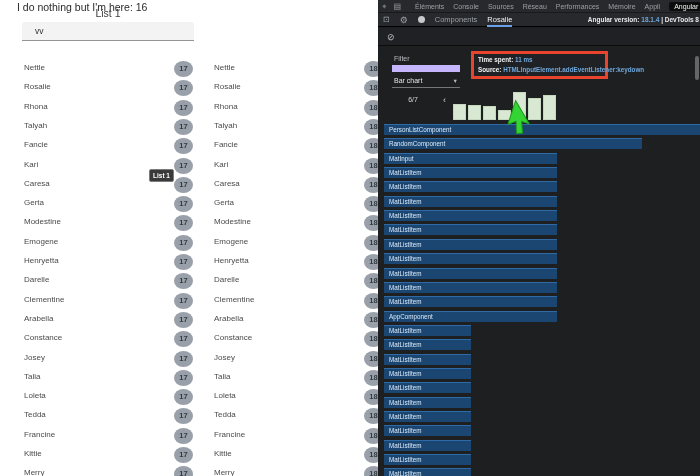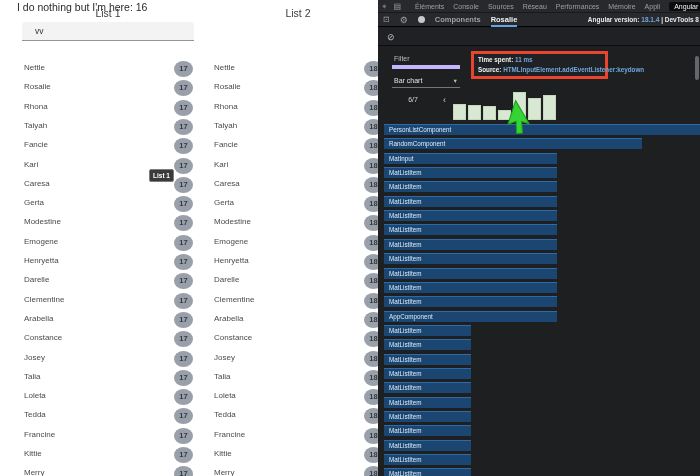--- a/index.html
+++ b/index.html
@@ -30,36 +30,36 @@
   .dt-panel { position:absolute; left:378px; top:0; width:322px; height:476px; background:#1d1f21; overflow:hidden; }
   .dt-bar1 { position:absolute; left:0; top:0; width:322px; height:13px; background:#28292c;
     border-bottom:1px solid #19191b; display:flex; align-items:center; padding-left:4px; gap:7px; }
   .dt-icon { color:#9aa0a6; font-size:8px; line-height:9px; }
   .dt-sep { width:1px; height:8px; background:#4a4b4e; }
   .dt-tab { font-size:7px; color:#9aa0a6; white-space:nowrap; }
   .dt-tab.sel { background:#0c0c0d; color:#f1f3f4; padding:1px 5px; border-radius:2px; }
 
   .dt-bar2 { position:absolute; left:0; top:13px; width:322px; height:14px; background:#28292c;
     border-bottom:1px solid #000; display:flex; align-items:center; padding-left:5px; gap:10px; }
-  .sub-tab { font-size:7.5px; color:#9aa0a6; height:14px; line-height:14px;font-weight:bold; }
+  .sub-tab { font-size:7.5px; color:#9aa0a6; height:14px; line-height:14px; }
   .sub-tab.sel { color:#f1f3f4; border-bottom:2px solid var(--tab-blue,#6ba1e8); }
   .gear-icon { font-size:9px; color:#9aa0a6; }
   .record-dot { width:7px; height:7px; border-radius:50%; background:#c7cacd; display:inline-block; }
   .version-text { position:absolute; right:1px; top:16px; font-size:6.5px; color:#e8eaed;
     font-weight:bold; white-space:nowrap; }
   .version-num { color:var(--link-blue,#6fa8dc); }
 
   .dt-msgbar { position:absolute; left:0; top:28px; width:322px; height:18px; background:#202124;
     border-bottom:1px solid #0c0c0c; display:flex; align-items:center; padding-left:9px; gap:6px; }
   .block-icon { color:#bdc1c6; font-size:9px; }
   .msg-text { color:#e3e5e8; font-size:7.5px; }
 
   .dt-content { position:absolute; left:0; top:46px; width:322px; height:430px; background:#1d1f21; }
   .filter-input { position:absolute; left:14px; top:8px; width:68px; background:transparent; border:none;
-    border-bottom:4px solid #c4b5fd; color:#cfd2d6; font-size:7px; padding:1px 2px 3px 2px;
+    border-bottom:7px solid #c4b5fd; color:#cfd2d6; font-size:7px; padding:1px 2px 3px 2px;
     font-family:"Liberation Sans",sans-serif; outline:none; }
   .filter-input::placeholder { color:#b9bdc2; }
   .info-box { position:absolute; left:93px; top:5px; width:137px; height:28px;
     border:3px solid var(--accent-red,#e8442e); background:#202124; padding:1px 4px; }
   .info-line { font-size:6.3px; line-height:10px; color:#f1f3f4; font-weight:bold; white-space:nowrap; }
   .info-val { color:var(--link-blue,#6fa8dc); font-weight:bold; }
   .chart-select { position:absolute; left:14px; top:30px; width:68px; border-bottom:1px solid #73767a;
     padding:1px 2px 3px 2px; display:flex; justify-content:space-between; align-items:center; }
   .chart-select-label { color:#e3e5e8; font-size:7px; }
   .caret-down { color:#b9bdc2; font-size:5.5px; }
@@ -170,21 +170,20 @@
           <span class="m-badge">17</span>
         </div>
         <div class="m-row" style="top: 405.3px;">
           <span class="m-name">Merry</span>
           <span class="m-badge">17</span>
         </div>
       </div>
   </div>
 
   <div class="list-col col-2">
-    <div class="list-title">List 2</div>
     <div class="member-rows">
         <div class="m-row" style="top: 0px;">
           <span class="m-name">Nettle</span>
           <span class="m-badge">18</span>
         </div>
         <div class="m-row" style="top: 19.3px;">
           <span class="m-name">Rosalie</span>
           <span class="m-badge">18</span>
         </div>
         <div class="m-row" style="top: 38.6px;">

